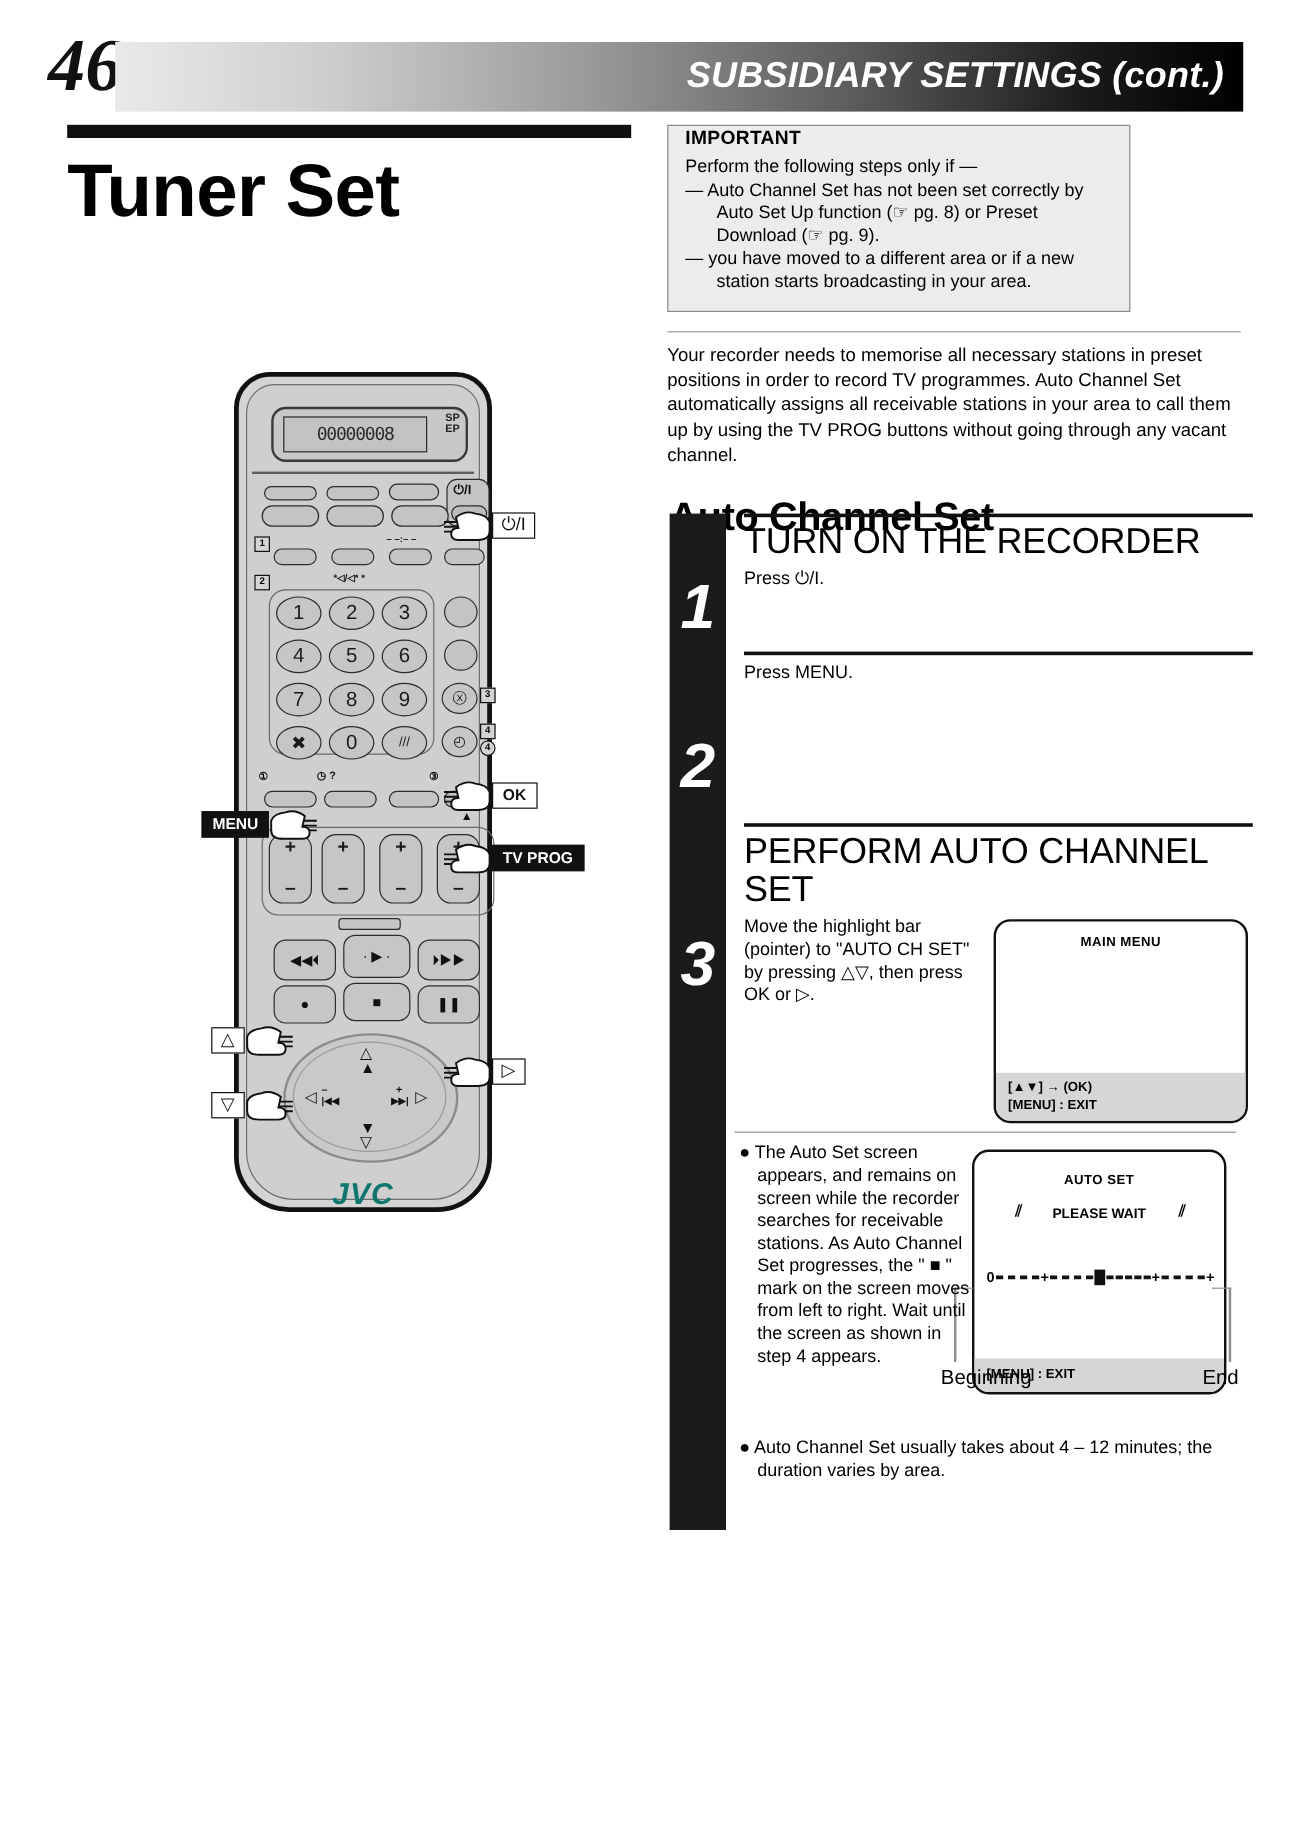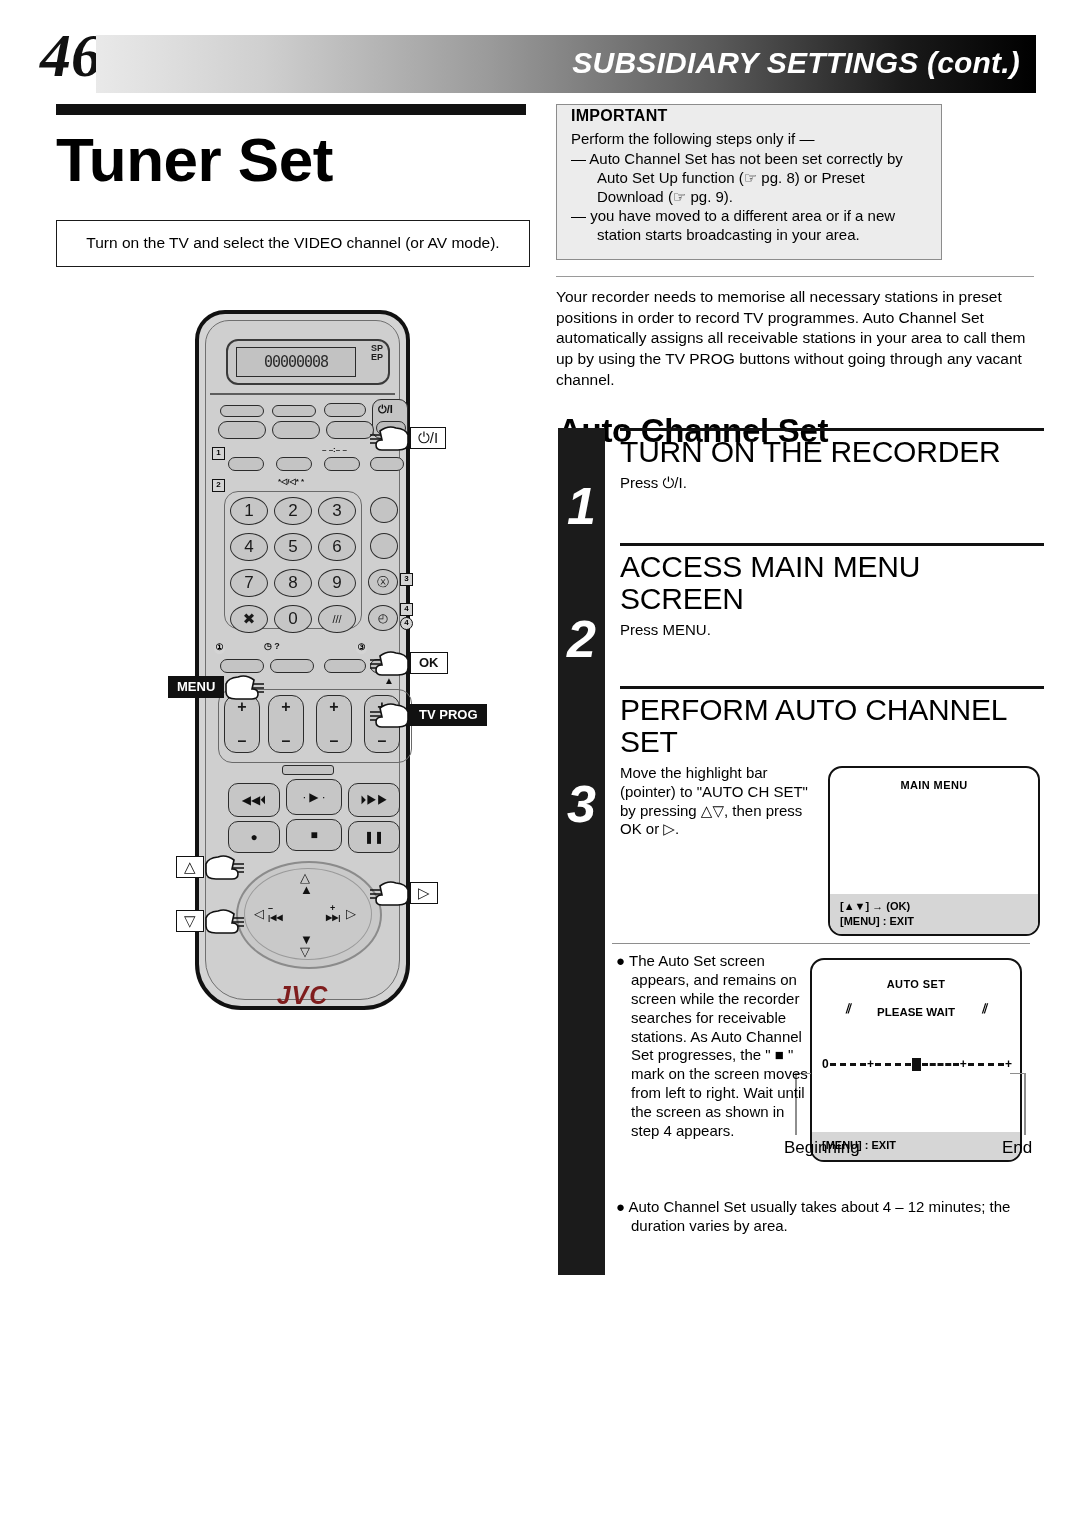--- a/index.html
+++ b/index.html
@@ -54,21 +54,21 @@
   .plusminus{position:absolute;width:36px;height:58px;border:1.8px solid #2c2c2c;border-radius:12px;
        background:#c6c6c6;display:flex;flex-direction:column;align-items:center;justify-content:space-between;
        padding:2px 0;box-sizing:border-box;font-size:16px;font-weight:bold;color:#1a1a1a;}
   .trans{position:absolute;border:1.8px solid #2c2c2c;border-radius:10px;background:#c6c6c6;
        display:flex;align-items:center;justify-content:center;font-size:12px;color:#111;box-sizing:border-box;}
   .dpad-ring{position:absolute;left:30px;top:540px;width:142px;height:104px;border:2px solid #8b8b8b;
        border-radius:50%;background:#c9c9c9;}
   .dpad-ring2{position:absolute;left:38px;top:547px;width:126px;height:90px;border:1.5px solid #9a9a9a;border-radius:50%;}
   .dpad-arrow{position:absolute;font-size:13px;color:#111;line-height:1;}
   .jvc{position:absolute;left:0;right:0;top:660px;text-align:center;font-size:25px;
-       font-weight:bold;font-style:italic;letter-spacing:1px;color:#7f1d1d;font-family:"Liberation Sans", sans-serif;}
+       font-weight:bold;font-style:italic;letter-spacing:1px;color:#0f766e;font-family:"Liberation Sans", sans-serif;}
 
   
   .callout{position:absolute;display:flex;align-items:center;}
   .hand{width:42px;height:30px;position:relative;flex:none;}
   .hand svg{display:block;}
   .cl-box{border:1.6px solid #111;background:#fff;color:#111;font-size:13px;font-weight:bold;
       padding:3px 8px;white-space:nowrap;line-height:1.1;}
   .cl-box.dark{background:#111;color:#fff;border-color:#111;}
   .cl-box.sym{font-size:15px;padding:2px 7px;font-weight:normal;}
   .callout.left{flex-direction:row-reverse;}
@@ -120,21 +120,20 @@
 <div class="page">
 
   <div class="pageno">46</div>
   <div class="hdr">
     <div class="hdr-title">SUBSIDIARY SETTINGS (cont.)</div>
   </div>
 
   <div class="leftcol">
     <div class="rule-thick"></div>
     <div class="doc-title">Tuner Set</div>
-    <div class="tvbox">Turn on the TV and select the VIDEO channel (or AV mode).</div>
   </div>
 
   <div class="remote-wrap">
     <div class="remote">
       <div class="remote-inner">
 
         <div class="lcd-shell">
           <div class="lcd">
             <span>00000008</span>
           </div>
@@ -328,21 +327,20 @@
     <div class="stepnum" style="top:52px;">1</div>
     <div class="step" style="top:0px;">
       <div class="step-rule"></div>
       <div class="step-h">TURN ON THE RECORDER</div>
       <div class="step-p">Press ⏻/I.</div>
     </div>
 
     <div class="stepnum" style="top:185px;">2</div>
     <div class="step" style="top:115px;">
       <div class="step-rule"></div>
-      <div class="step-h">ACCESS MAIN MENU SCREEN</div>
       <div class="step-p">Press MENU.</div>
     </div>
 
     <div class="stepnum" style="top:350px;">3</div>
     <div class="step" style="top:258px;">
       <div class="step-rule"></div>
       <div class="step-h">PERFORM AUTO CHANNEL SET</div>
       <div class="step-p" style="width:205px;">Move the highlight bar (pointer) to "AUTO CH SET" by pressing △▽, then press OK or ▷.</div>
     </div>
   </div>

